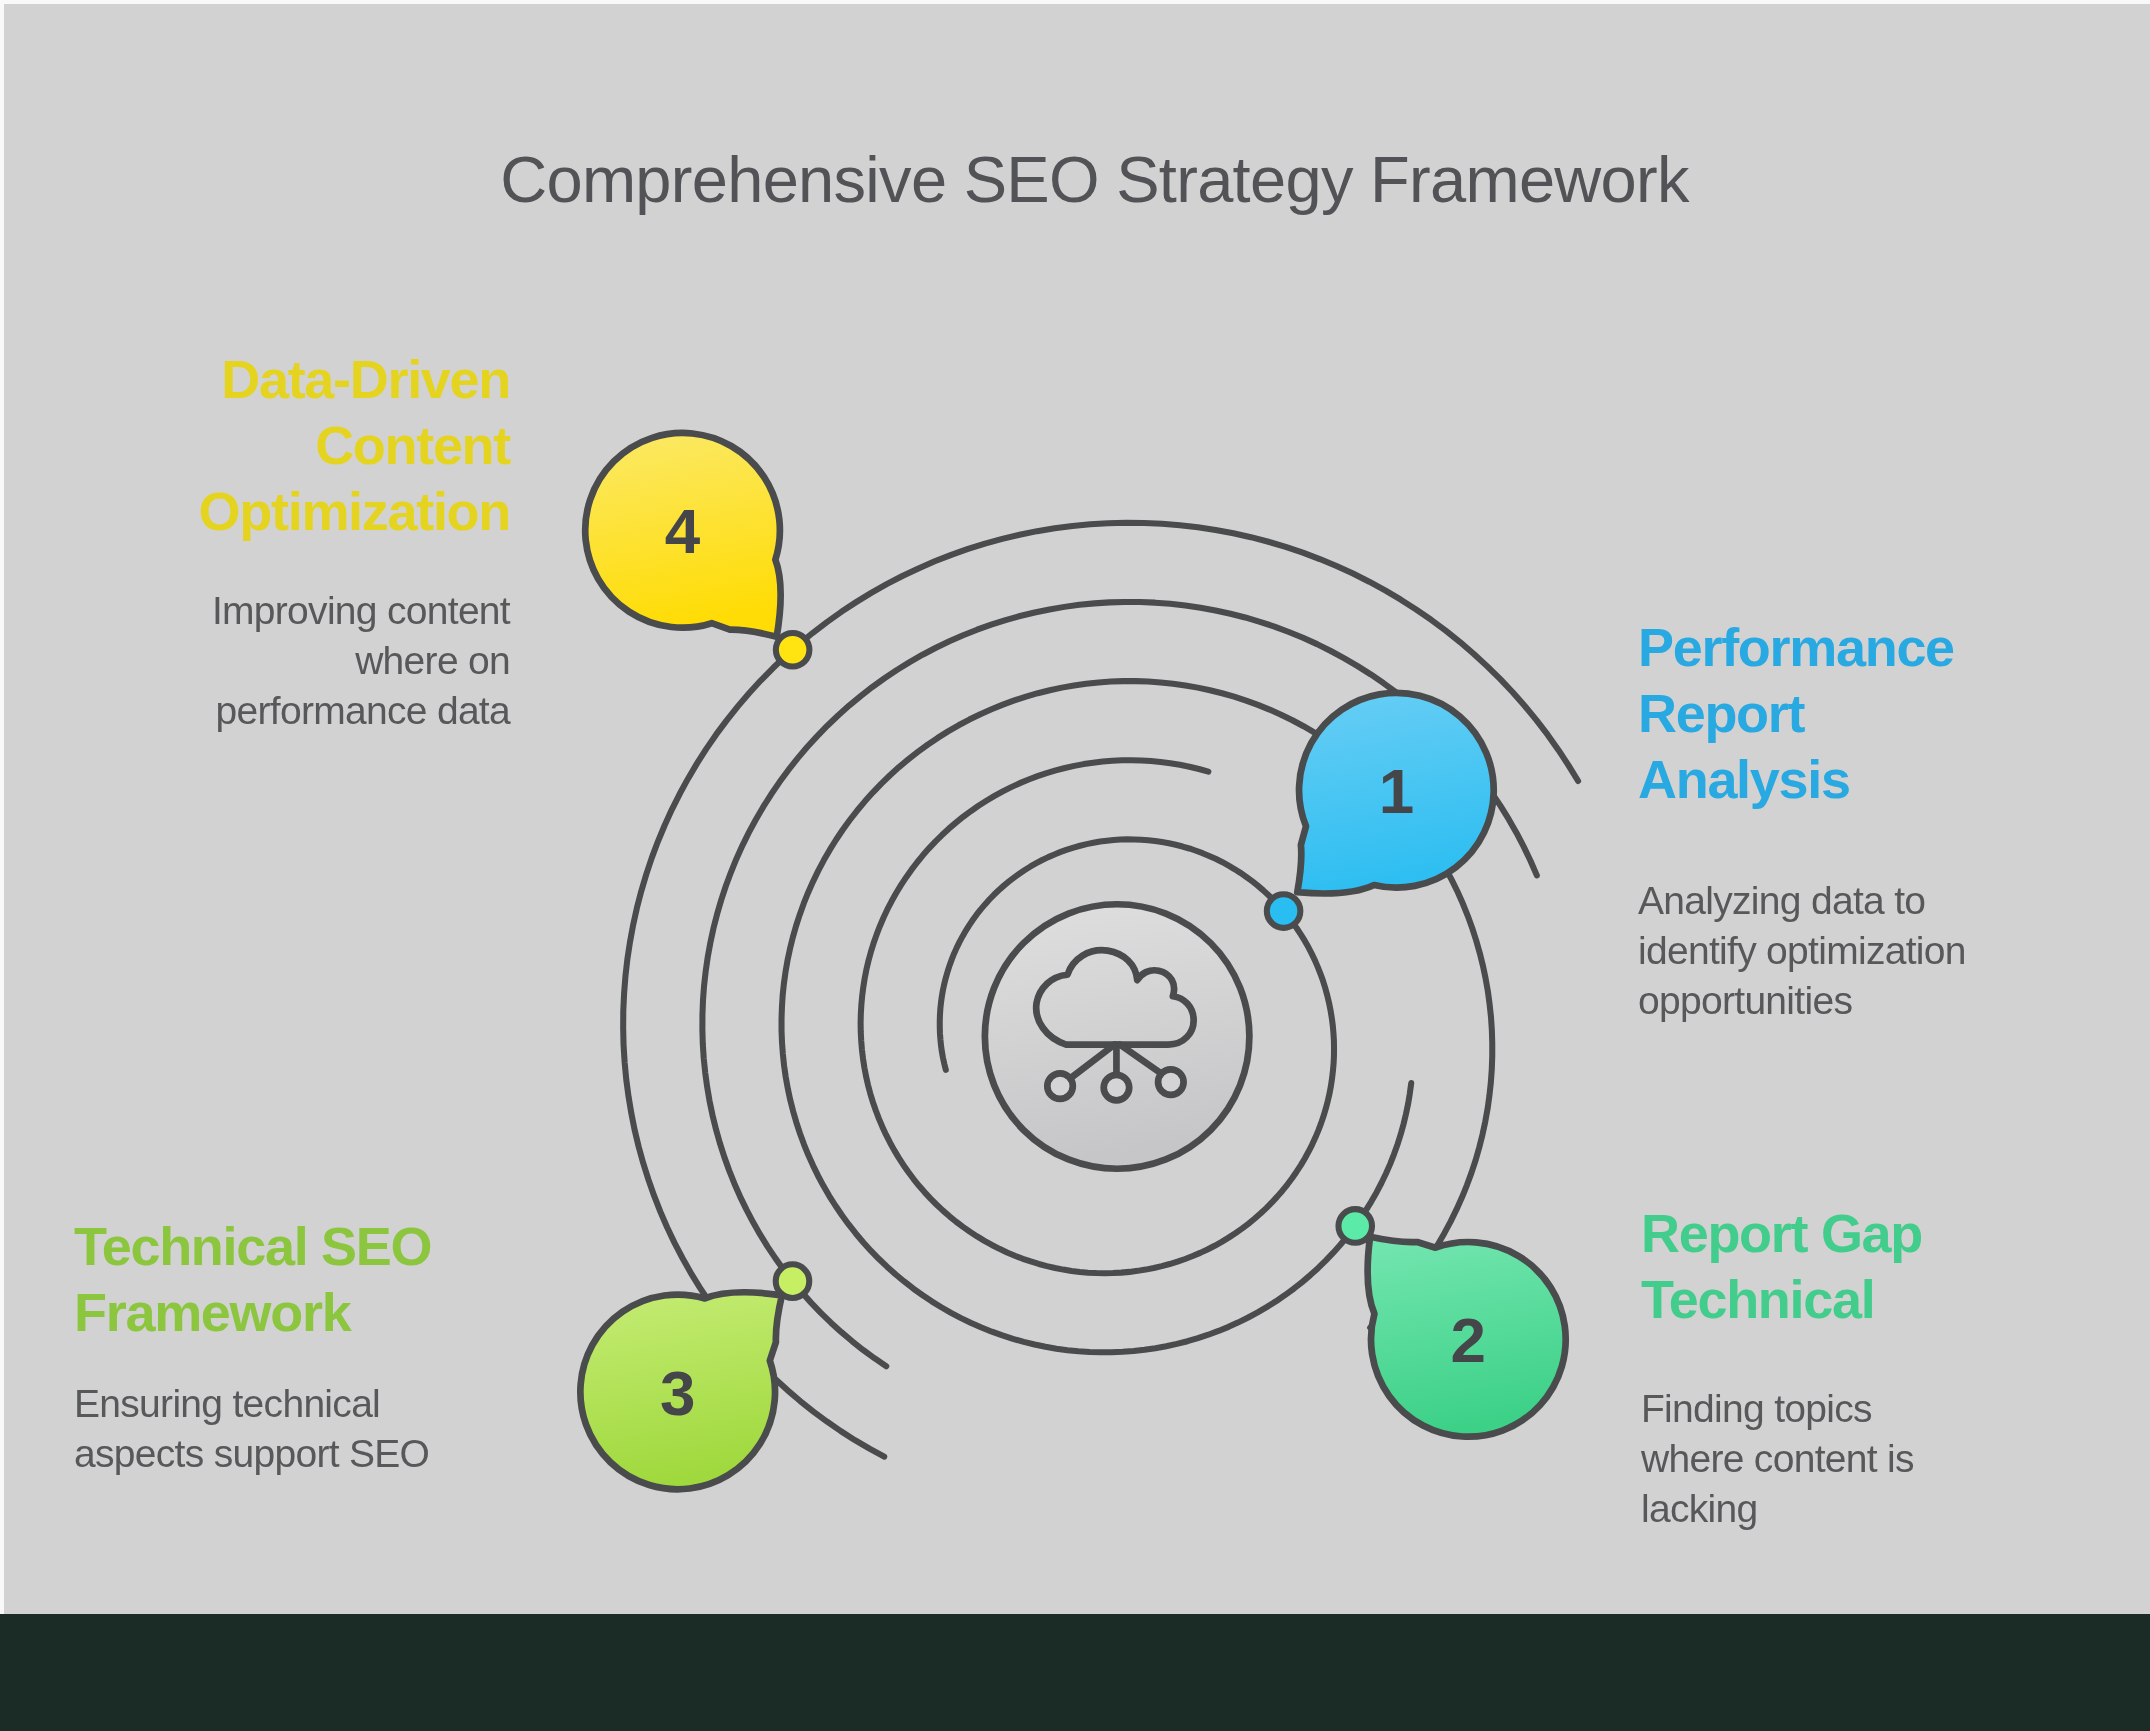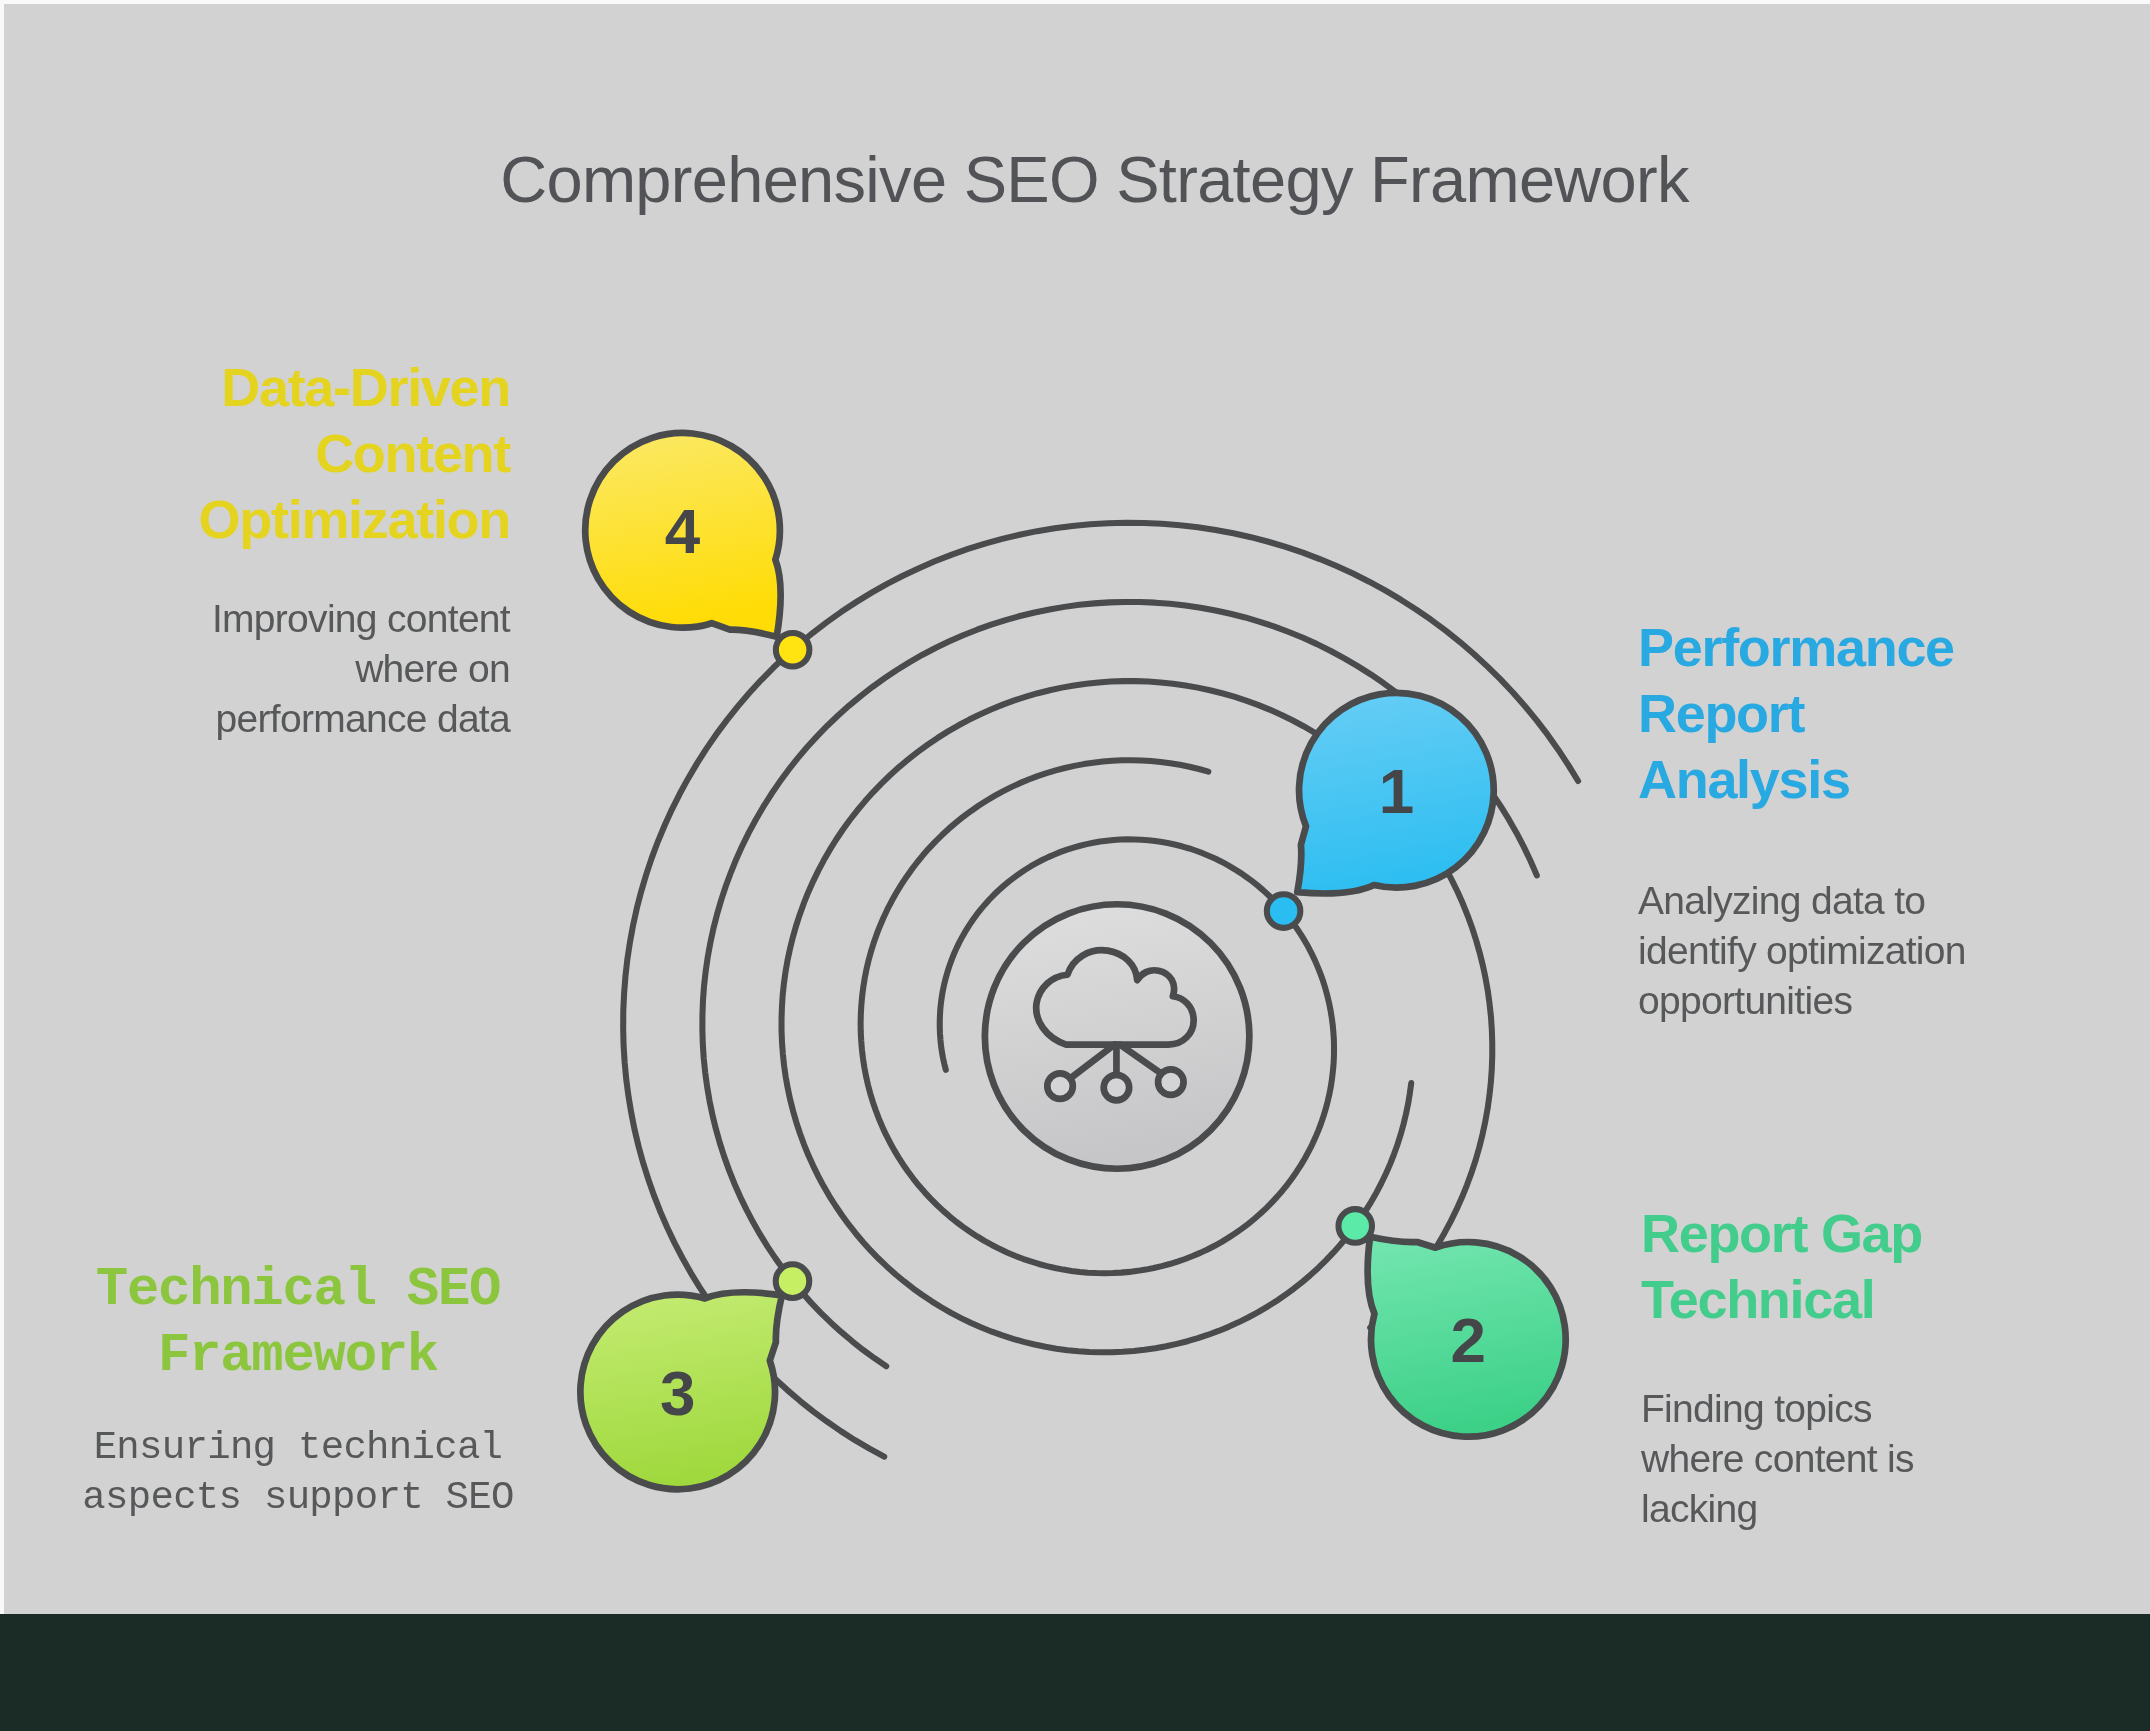--- a/index.html
+++ b/index.html
@@ -21,23 +21,23 @@
   }
   #diagram-svg{position:absolute;left:0;top:0;}
   .step-block{position:absolute;}
   .step-heading{font-size:54px;font-weight:bold;line-height:66px;letter-spacing:-1.3px;}
   .step-desc{font-size:39px;line-height:50px;letter-spacing:-0.7px;color:#57585A;}
   .step-heading span,.step-desc span{display:block;}
   #step-block-1{left:1638px;top:614px;width:430px;text-align:left;}
   #step-block-1 .step-desc{margin-top:64px;}
   #step-block-2{left:1641px;top:1200px;width:430px;text-align:left;}
   #step-block-2 .step-desc{margin-top:52px;}
-  #step-block-3{left:74px;top:1257px;width:448px;text-align:center;font-family:Liberation Mono, monospace;}
+  #step-block-3{left:74px;top:1213px;width:448px;text-align:left;}
   #step-block-3 .step-desc{margin-top:34px;}
-  #step-block-4{left:94px;top:354px;width:416px;text-align:right;}
+  #step-block-4{left:94px;top:346px;width:416px;text-align:right;}
   #step-block-4 .step-desc{margin-top:42px;}
   #footer-bar{
     position:absolute;left:0;top:1614px;width:2151px;height:118px;
     background:#1B2C27;
   }
 </style>
 </head>
 <body>
 
 <div id="canvas">

